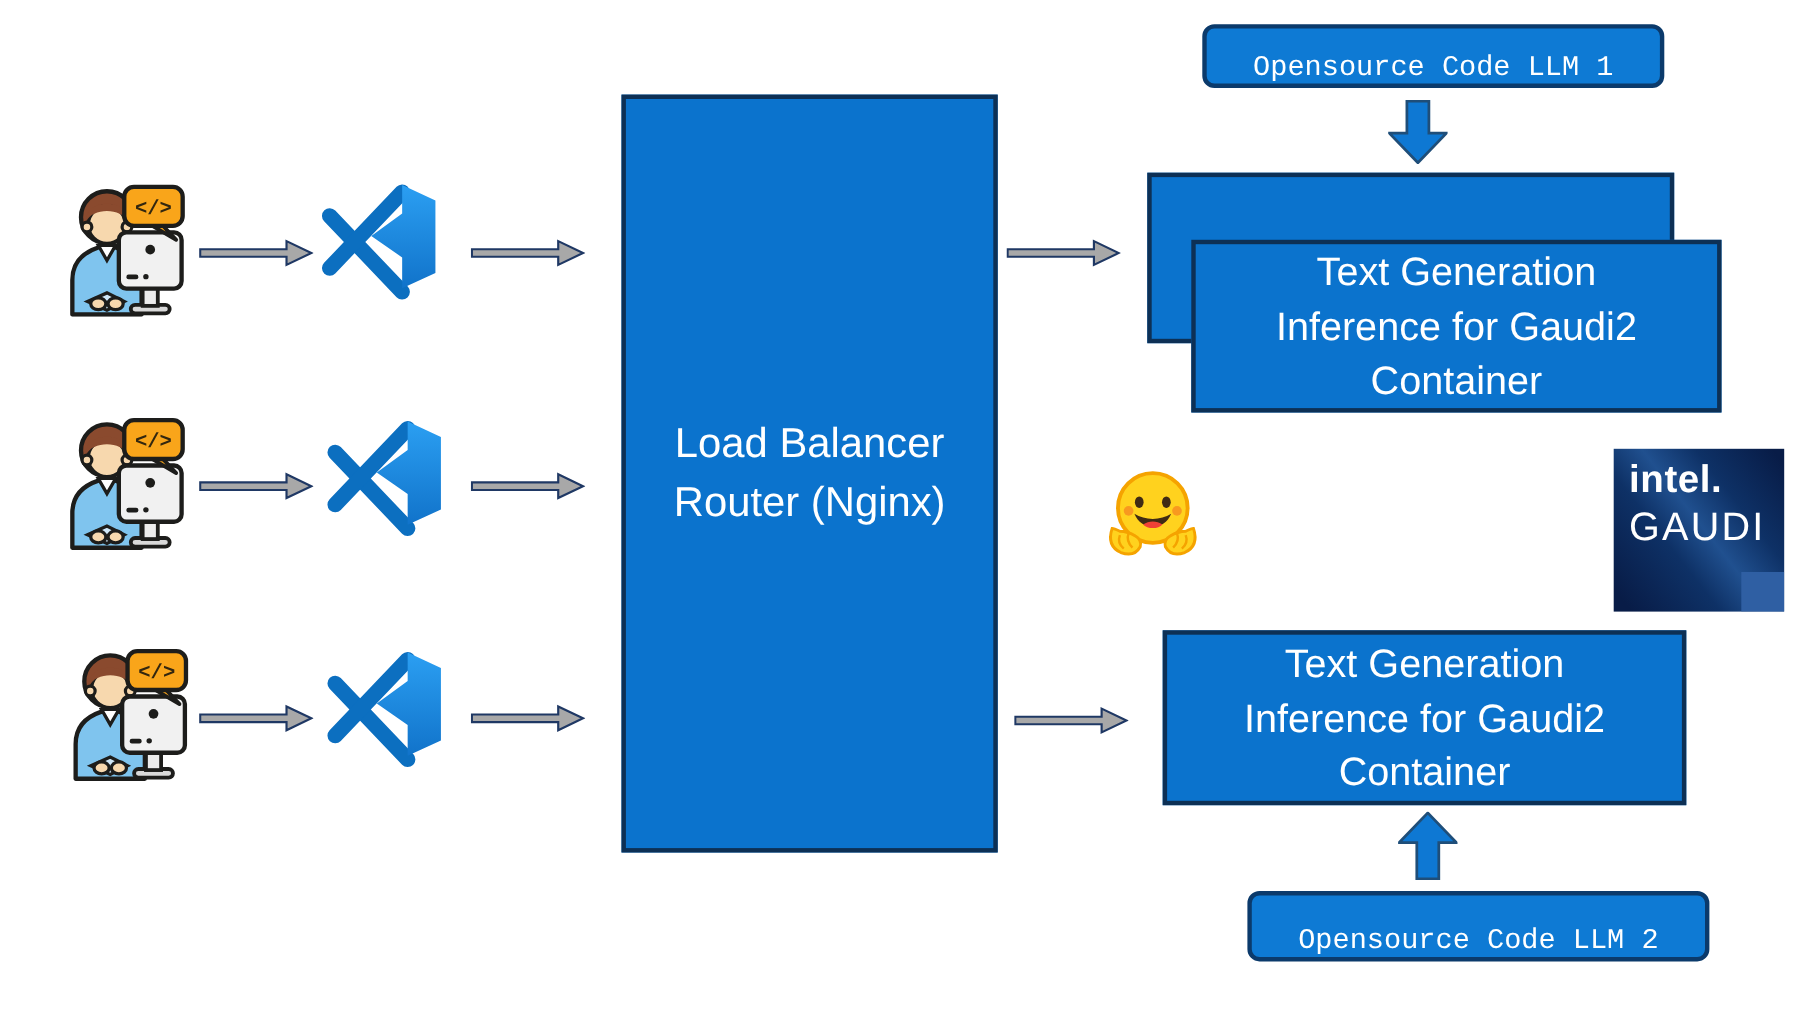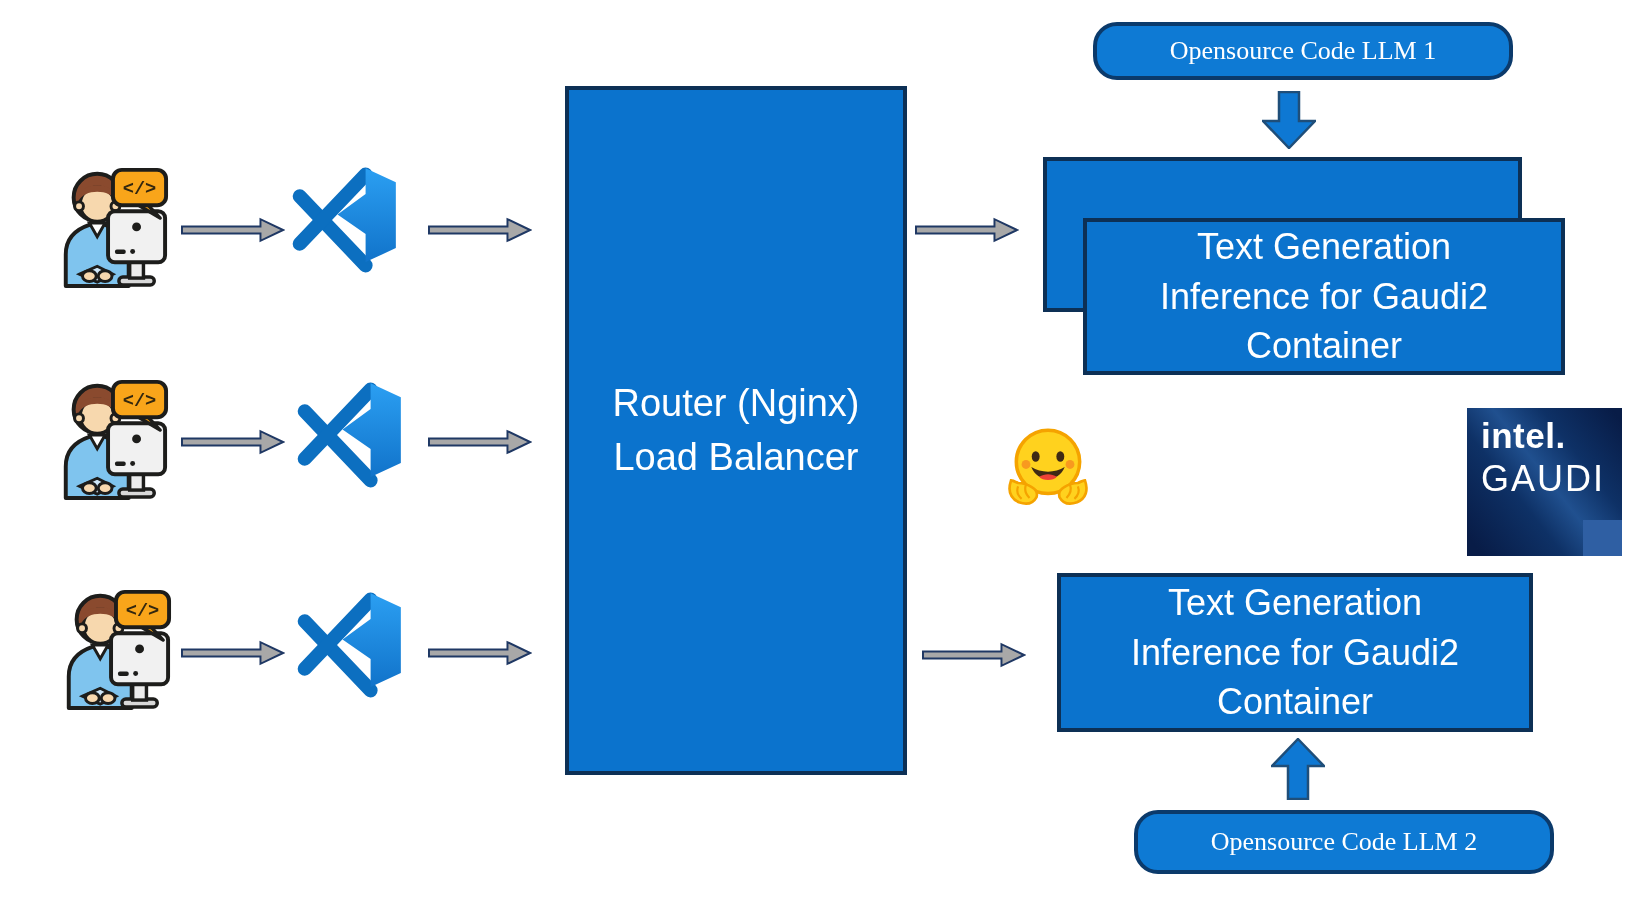--- a/index.html
+++ b/index.html
@@ -20,24 +20,24 @@
   .lb-box   { left:565px;  top:86px;  width:342px; height:689px; font-size:38px; line-height:1.42; }
   .back-box { left:1043px; top:157px; width:479px; height:155px; }
   .front-box{ left:1083px; top:218px; width:482px; height:157px; font-size:36px; line-height:1.38; }
   .tgi-bottom{ left:1057px; top:573px; width:476px; height:159px; font-size:36px; line-height:1.38; }
 
   
   .pill {
     position:absolute; box-sizing:border-box;
     background:var(--pill-fill,#0e7ad4);
     border:4px solid var(--pill-border,#0b3a6b);
-    border-radius:24px;
+    border-radius:11px;
     color:var(--text-on-blue,#ffffff);
-    font-family:Liberation Serif, serif; font-size:26px;
-    display:flex; align-items:center; justify-content:center; white-space:pre;
+    font-family:Liberation Mono, monospace; font-size:26px;
+    display:flex; align-items:flex-end; justify-content:center; white-space:pre;
   }
   .pill1 { left:1093px; top:22px;  width:420px; height:58px; }
   .pill2 { left:1090px; top:810px; width:420px; height:64px;margin-left:44px; }
 
   
   .hf-row { position:absolute; left:1004px; top:422px; height:92px; display:flex; align-items:center; gap:16px; }
   .hf-word {
     font-size:50px; font-weight:700; letter-spacing:-1px;
     color:var(--hf-wordmark,#1c1e33); white-space:nowrap;
   }
@@ -153,22 +153,22 @@
     </svg>
 
   <svg class="icon-svg" style="left:915px;top:217px" width="104" height="26" viewBox="0 0 106 26">
       <use href="#gray-arrow"></use>
     </svg>
   <svg class="icon-svg" style="left:922px;top:642px" width="104" height="26" viewBox="0 0 106 26">
       <use href="#gray-arrow"></use>
     </svg>
 
   <div class="node lb-box">
+    <div>Load Balancer</div>
     <div>Router (Nginx)</div>
-    <div>Load Balancer</div>
   </div>
 
   <div class="pill pill1">
     <span>Opensource Code LLM 1</span>
   </div>
 
   <svg class="icon-svg" style="left:1262px;top:91px" width="54" height="58" viewBox="0 0 54 58">
     <polygon points="17,1 37,1 37,30 53,30 27,57 1,30 17,30" fill="#0e78d3" stroke="#1f4e79" stroke-width="2.5" stroke-linejoin="miter"></polygon>
   </svg>
 

